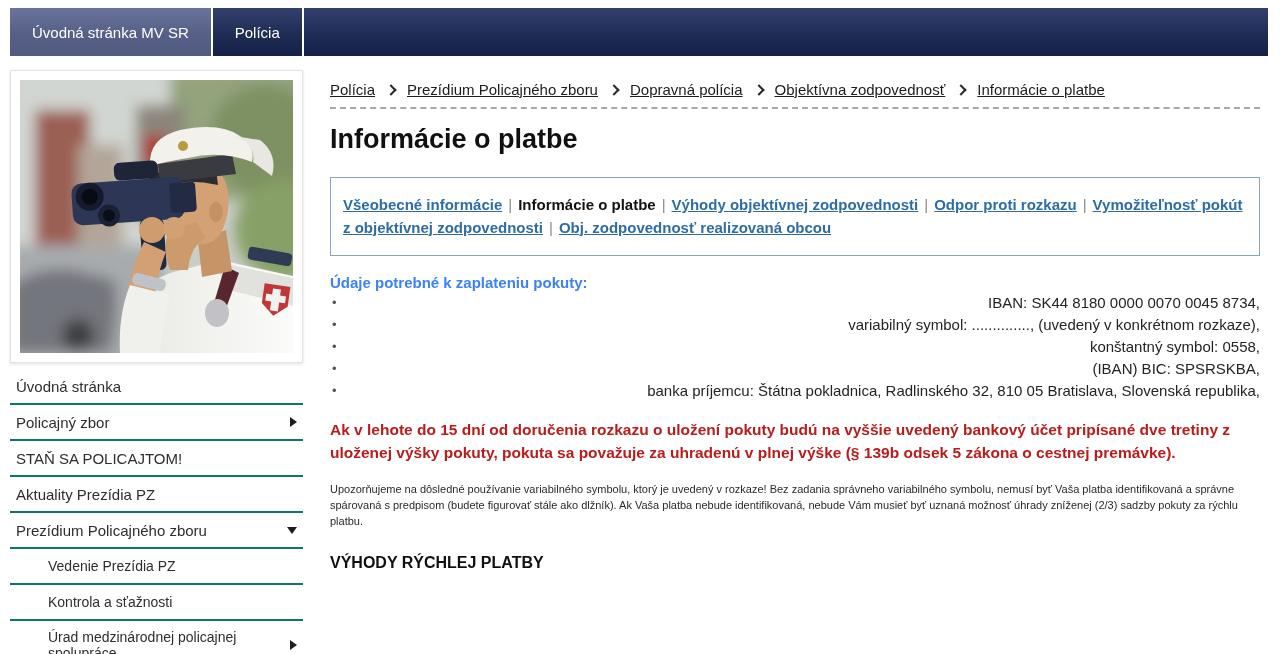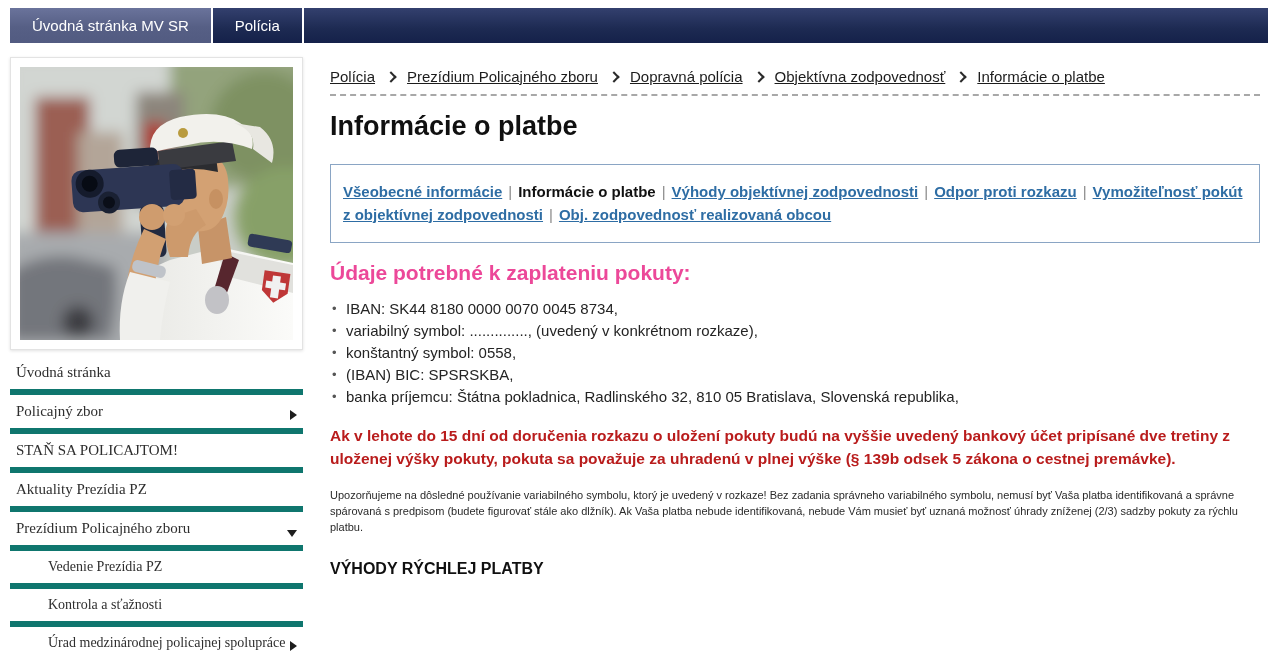--- a/index.html
+++ b/index.html
@@ -1,41 +1,41 @@
 <!DOCTYPE html>
 <html lang="sk"><head>
 <meta charset="utf-8">
 <style>
   * { margin:0; padding:0; box-sizing:border-box; }
   html,body { width:1280px; height:654px; overflow:hidden; background:#fff;
               font-family:"Liberation Sans", sans-serif; color:#2b2b2b; }
 
   
-  .topbar { margin:8px 12px 0 10px; height:35px; display:flex; }
+  .topbar { margin:8px 12px 0 10px; height:48px; display:flex; }
   .topbar .tab { display:flex; align-items:center; padding:0 22px; font-size:15px;
                  color:#fff; cursor:pointer; white-space:nowrap; }
   .tab-muted { background:linear-gradient(180deg,#6a739b 0%,#565f85 55%,#525b81 100%); margin-right:2px; }
   .tab-navy  { background:linear-gradient(180deg,#33406e 0%,#1d2a52 60%,#15214a 100%); margin-right:2px; }
   .bar-fill  { flex:1; background:linear-gradient(180deg,#33406e 0%,#1d2a52 60%,#15214a 100%); }
 
   
   .layout { display:flex; align-items:flex-start; }
   .sidebar { width:293px; margin-left:10px; flex:none; }
   .content { margin-left:27px; width:930px; flex:none; padding-top:25px; }
 
   
   .photo-frame { margin-top:14px; background:#fff; border:1px solid #e3e3e3;
                  box-shadow:0 1px 3px rgba(0,0,0,.12); padding:9px; width:293px; height:293px; }
   .photo-frame svg { display:block; }
 
   
   .menu { margin-top:6px; }
-  .menu-item { display:flex; align-items:flex-end; justify-content:space-between;
-               min-height:36px; padding:8px 6px 8px 6px; border-bottom:6px solid #0f766e;
-               font-size:15px; color:#2e2e2e; cursor:pointer;font-family:Liberation Serif, serif; }
+  .menu-item { display:flex; align-items:center; justify-content:space-between;
+               min-height:36px; padding:8px 6px 8px 6px; border-bottom:2px solid #0f766e;
+               font-size:15px; color:#2e2e2e; cursor:pointer; }
   .menu-item.sub { padding-left:38px; font-size:14px; }
   .arr-right { width:0; height:0; border-left:7px solid #1d1d1d;
                border-top:5px solid transparent; border-bottom:5px solid transparent; }
   .arr-down  { width:0; height:0; border-top:7px solid #1d1d1d;
                border-left:5px solid transparent; border-right:5px solid transparent; }
 
   
   .breadcrumb { display:flex; align-items:center; flex-wrap:wrap; font-size:15px; color:#1c1c1c; }
   .breadcrumb a { color:#1c1c1c; text-decoration:underline; cursor:pointer; }
   .crumb-sep { width:8px; height:8px; border-top:2px solid #2a2a2a; border-right:2px solid #2a2a2a;
@@ -46,22 +46,22 @@
   h1.page-title { font-size:27px; font-weight:bold; color:#101010; margin:15px 0 22px 0; }
 
   
   .subnav { border:1px solid #8aa5c4; padding:16px 12px; font-size:15px; font-weight:bold;
             line-height:1.5; margin-bottom:18px; }
   .subnav a { color:#2e6da4; text-decoration:underline; cursor:pointer; }
   .subnav .current { color:#111; }
   .subnav .pipe { color:#8a8a8a; font-weight:normal; padding:0 6px; }
 
   
-  .lead-bold { font-size:21px; font-weight:bold; color:#ec4899; margin-top:16px; }
-  ul.pay-list { list-style:none; margin-top:13px; }
+  .lead-bold { font-size:15px; font-weight:bold; color:#3b82f6; margin-top:16px; }
+  ul.pay-list { list-style:none; margin-top:1px;text-align:right; }
   ul.pay-list li { position:relative; padding-left:16px; font-size:15px; line-height:22px; color:#242424; }
   ul.pay-list li::before { content:"•"; position:absolute; left:2px; top:0; color:#555; font-size:13px; }
   p.strong-note { font-size:15.5px; font-weight:bold; color:#b91c1c; line-height:1.48; margin-top:17px; }
   p.body-par { font-size:11px; color:#2a2a2a; line-height:1.48; margin-top:16px; }
   h2.benefits { text-align:left; font-size:16px; font-weight:bold; color:#101010; margin-top:24px; }
 </style>
 </head>
 <body>
 
 <header class="topbar">

